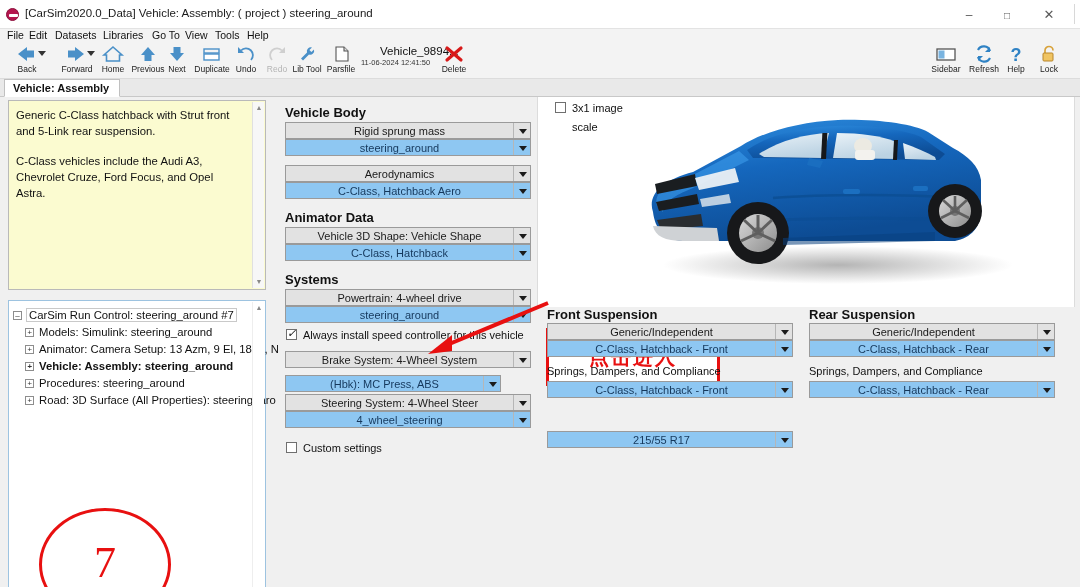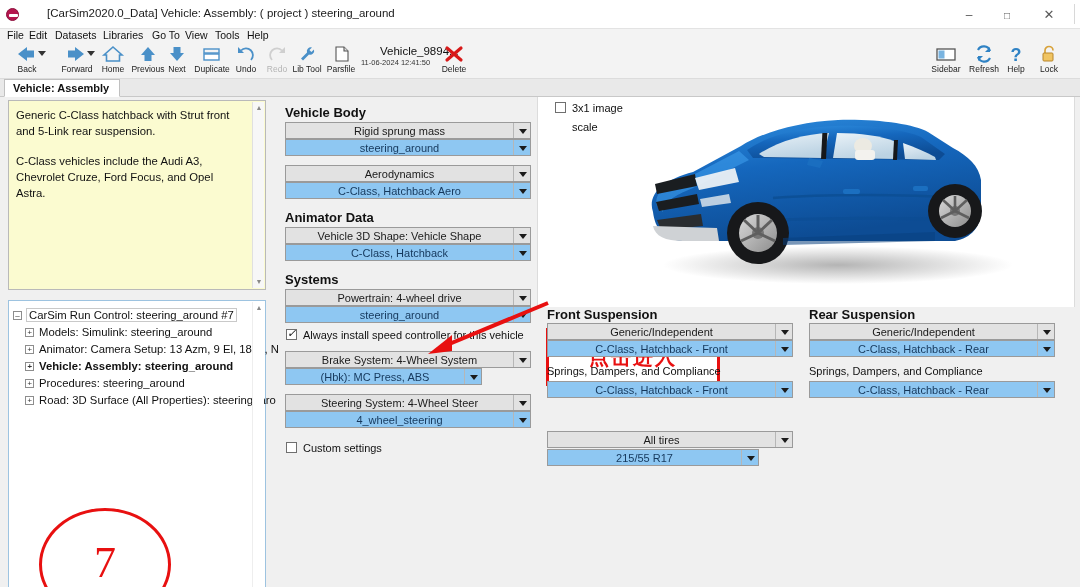--- a/index.html
+++ b/index.html
@@ -12,21 +12,21 @@
   #app { position:relative; width:1080px; height:587px; background:#f0f0f0; }
 
   
   .titlebar { position:absolute; left:0; top:0; width:1080px; height:29px;
      background:#ffffff; border-bottom:1px solid #e3e3e3; }
   .tb-icon { position:absolute; left:6px; top:8px; width:13px; height:13px;
      border-radius:50%; background:#b5174f; border:1px solid #8d0f3c; }
   .tb-icon:after { content:""; position:absolute; left:2px; top:5px; width:9px; height:3px;
      background:#fff; border-radius:1px; }
   .tb-title { position:absolute; left:25px; top:7px; font-size:11.5px; color:#1a1a1a;
-     white-space:nowrap;margin-left:22px; }
+     white-space:nowrap; }
   .wbtn { position:absolute; top:0; width:38px; height:29px; color:#5a5a5a;
      font-size:13px; text-align:center; line-height:29px; }
   .wbtn.min { right:92px; } .wbtn.max { right:54px; } .wbtn.close { right:12px; }
   .wbtn.min span{font-size:12px;} .wbtn.max span{font-size:10px;}
   .tb-sep { position:absolute; right:5px; top:4px; width:1px; height:20px; background:#d8d8d8; }
 
   
   .menubar { position:absolute; left:0; top:29px; width:1080px; height:13px;
      background:#f3f3f3;text-align:right; }
   .menu-item { position:absolute; top:0; font-size:10.5px; color:#111; white-space:nowrap; }
@@ -402,21 +402,21 @@
 
     <div class="chk" style="left:286px;top:232px">
       <i class="box on"></i>
       <span>Always install speed controller for this vehicle</span>
     </div>
 
     <div class="combo grey" style="left:285px;top:254px;width:246px">
       <span class="cap">Brake System: 4-Wheel System</span>
       <span class="arrow"></span>
     </div>
-    <div class="combo blue" style="left:285px;top:271px;width:197px">
+    <div class="combo blue" style="left:285px;top:278px;width:216px">
       <span class="cap">(Hbk): MC Press, ABS</span>
       <span class="arrow"></span>
     </div>
 
     <div class="combo grey" style="left:285px;top:297px;width:246px">
       <span class="cap">Steering System: 4-Wheel Steer</span>
       <span class="arrow"></span>
     </div>
     <div class="combo blue" style="left:285px;top:314px;width:246px">
       <span class="cap">4_wheel_steering</span>
@@ -552,19 +552,19 @@
     <div class="sublabel" style="left:809px;top:268px">Springs, Dampers, and Compliance</div>
     <div class="combo blue" style="left:809px;top:284px;width:246px">
       <span class="cap">C-Class, Hatchback - Rear</span>
       <span class="arrow"></span>
     </div>
 
     <div class="combo grey" style="left:547px;top:334px;width:246px">
       <span class="cap">All tires</span>
       <span class="arrow"></span>
     </div>
-    <div class="combo blue" style="left:547px;top:352px;width:212px">
+    <div class="combo blue" style="left:547px;top:334px;width:246px">
       <span class="cap">215/55 R17</span>
       <span class="arrow"></span>
     </div>
 
   </div>
 </div>
 
 </body></html>

